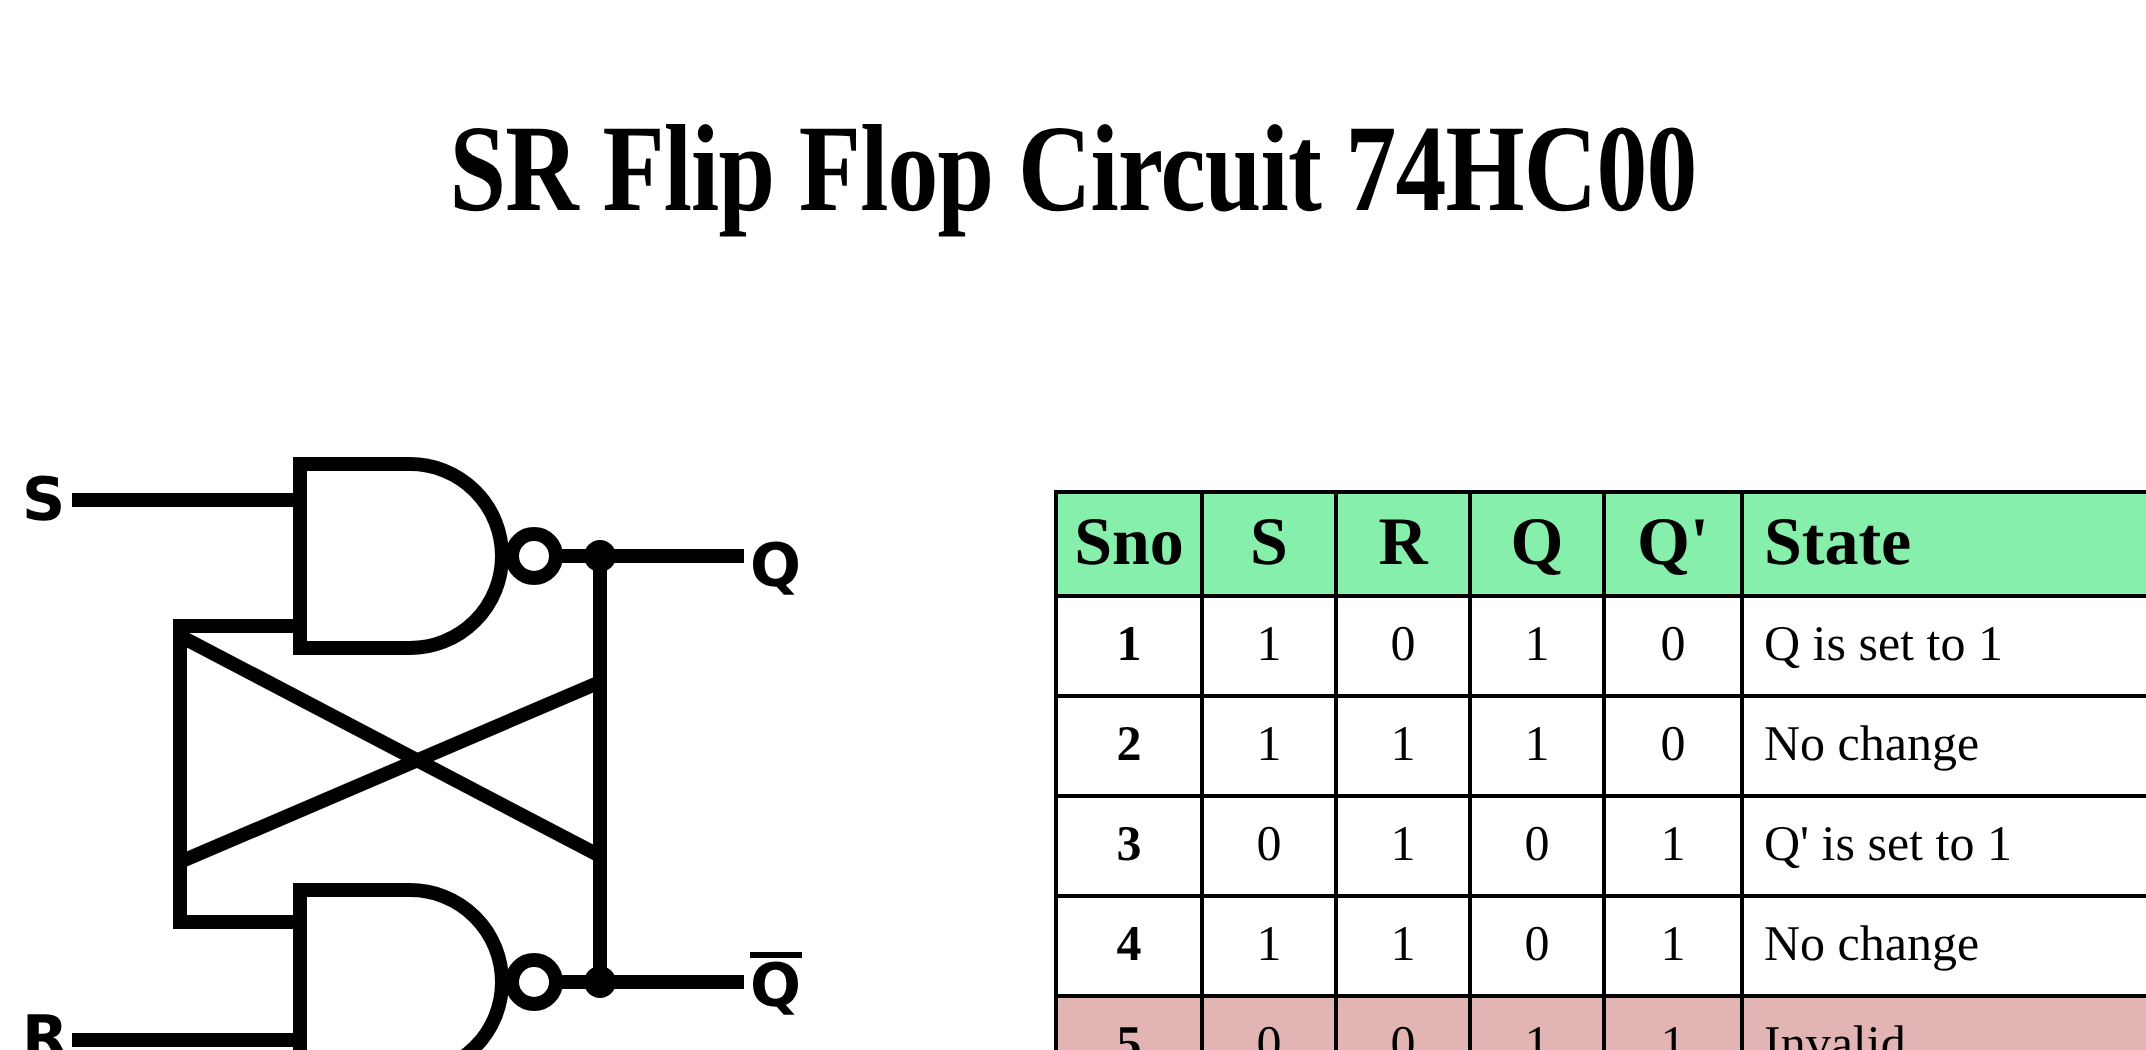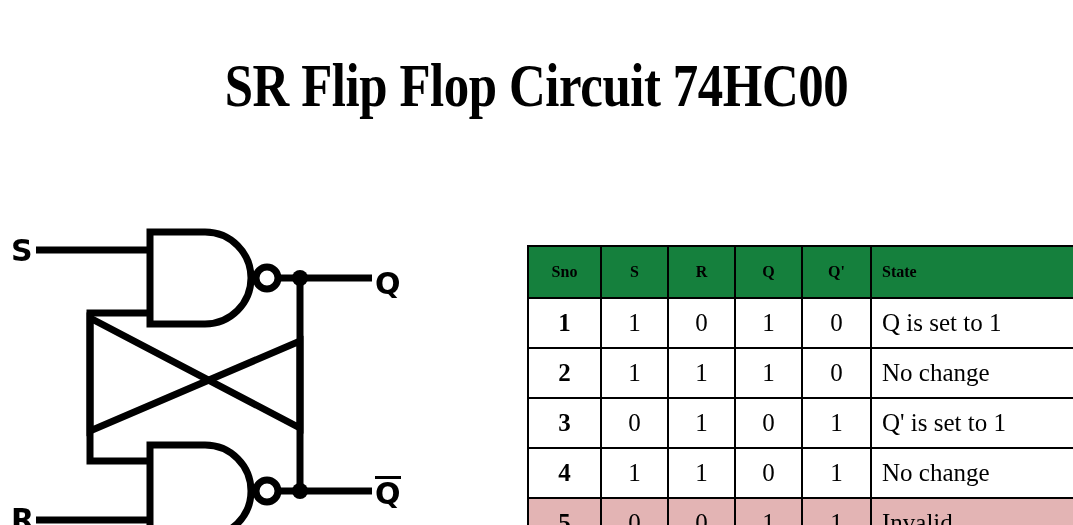--- a/index.html
+++ b/index.html
@@ -84,24 +84,24 @@
     font-family: "Liberation Serif", "DejaVu Serif", serif;
     font-size: 25px;
     color: #000000;
     padding: 0;
     height: 48px;
     text-align: center;
     vertical-align: middle;
     background: #ffffff;
   }
   #truth-table thead th {
-    background: #15803d;
+    background: #86efac;
     font-weight: 700;
     height: 50px;
-    font-size: 16px;
+    font-size: 34px;
   }
   #truth-table thead th.state-h {
     text-align: left;
     padding-left: 10px;
   }
   #truth-table td.sno {
     font-weight: 700;
   }
   #truth-table td.state {
     text-align: left;

